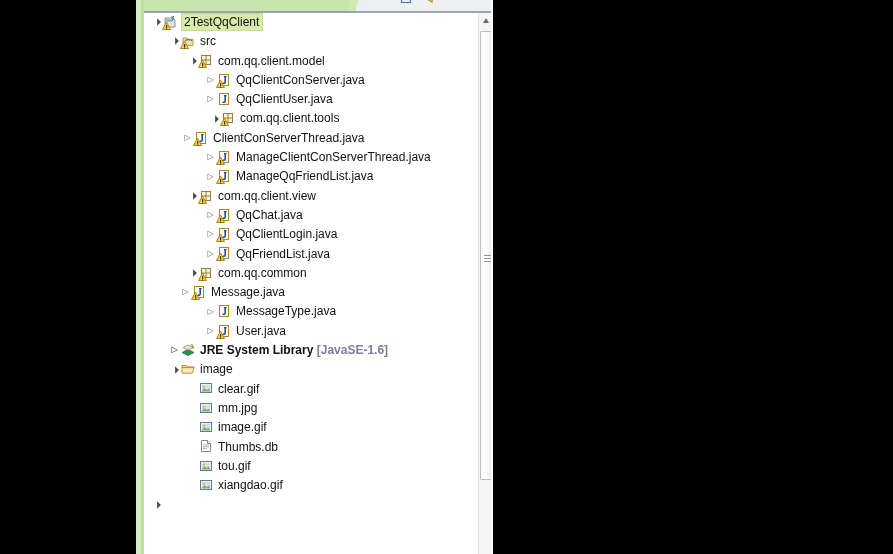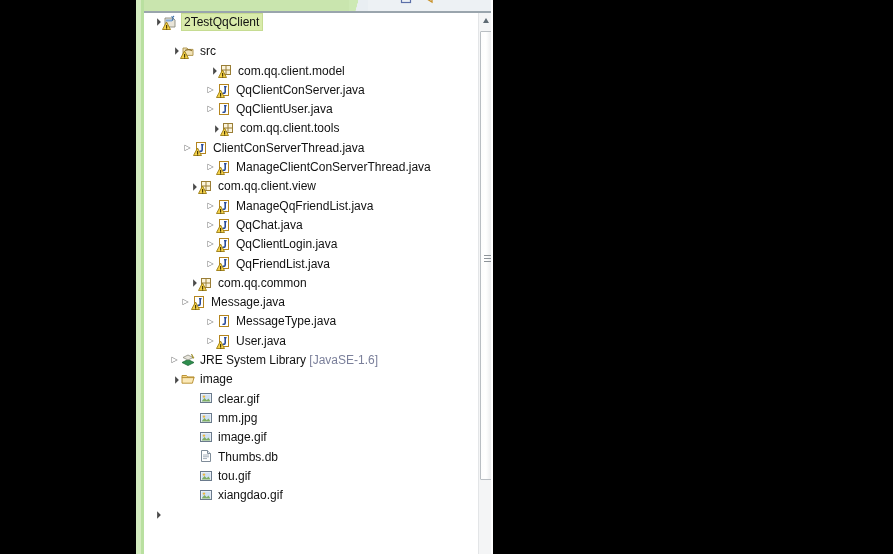--- a/index.html
+++ b/index.html
@@ -136,28 +136,28 @@
     <div id="tree">
         <div class="row sel" style="padding-left: 7px;"><span class="arrow open"></span><span class="ico"><svg width="16" height="16" viewBox="0 0 16 16">
               <path d="M3 4 h8 l2 2 v7 h-10 z" fill="#e8e4d8" stroke="#8b8a7d" stroke-width="0.9"></path>
               <path d="M4 5.5 h6 v2 h-6 z" fill="#7fa8d8"></path>
               <path d="M9.5 2.5 c2 1 2 3 0.5 4" fill="none" stroke="#3a6ea5" stroke-width="1.2"></path>
               <path d="M11 1.5 l1.5 1 l-1.5 1 z" fill="#3a6ea5"></path>
               <path d="M0.5 15.5 L4.5 8 L8.5 15.5 Z" fill="#f6d34a" stroke="#9a7b12" stroke-width="0.9"></path>
               <rect x="4" y="11" width="1.2" height="3" fill="#4a3a06"></rect>
               <rect x="4" y="14.4" width="1.2" height="1.1" fill="#4a3a06"></rect>
             </svg></span><span class="lbl">2TestQqClient</span></div>
-        <div class="row" style="padding-left: 25px; margin-top: 10px;"><span class="arrow open"></span><span class="ico"><svg width="16" height="16" viewBox="0 0 16 16">
+        <div class="row" style="padding-left: 25px;"><span class="arrow open"></span><span class="ico"><svg width="16" height="16" viewBox="0 0 16 16">
               <path d="M3 5 h4 l1.2 1.4 h4.8 v6 h-10 z" fill="#f2e3b8" stroke="#a98f43" stroke-width="0.9"></path>
               <path d="M5 7.5 c2.5 -1.2 5 -1.2 7 0.4" fill="none" stroke="#8a6f2a" stroke-width="1.1"></path>
               <path d="M0.5 15.5 L4.5 8 L8.5 15.5 Z" fill="#f6d34a" stroke="#9a7b12" stroke-width="0.9"></path>
               <rect x="4" y="11" width="1.2" height="3" fill="#4a3a06"></rect>
               <rect x="4" y="14.4" width="1.2" height="1.1" fill="#4a3a06"></rect>
             </svg></span><span class="lbl">src</span></div>
-        <div class="row" style="padding-left: 43px; margin-left: 20px;"><span class="arrow open"></span><span class="ico"><svg width="16" height="16" viewBox="0 0 16 16">
+        <div class="row" style="padding-left: 43px;"><span class="arrow open"></span><span class="ico"><svg width="16" height="16" viewBox="0 0 16 16">
               <rect x="3.5" y="3.5" width="9" height="9" fill="#fbf4dc" stroke="#9a7e37" stroke-width="1"></rect>
               <path d="M3.5 8 h9 M8 3.5 v9" stroke="#9a7e37" stroke-width="1"></path>
               <path d="M0.5 15.5 L4.5 8 L8.5 15.5 Z" fill="#f6d34a" stroke="#9a7b12" stroke-width="0.9"></path>
               <rect x="4" y="11" width="1.2" height="3" fill="#4a3a06"></rect>
               <rect x="4" y="14.4" width="1.2" height="1.1" fill="#4a3a06"></rect>
             </svg></span><span class="lbl">com.qq.client.model</span></div>
         <div class="row" style="padding-left: 61px;"><span class="arrow closed"></span><span class="ico"><svg width="16" height="16" viewBox="0 0 16 16">
               <rect x="3.5" y="2.5" width="9" height="11" fill="#ffffff" stroke="#b4851f" stroke-width="1"></rect>
               <path d="M9.2 4.5 v5.2 c0 1.6 -1.5 2 -2.6 1.2" fill="none" stroke="#2a4c9b" stroke-width="1.6"></path>
               <rect x="8" y="4" width="2.6" height="1.3" fill="#2a4c9b"></rect>
@@ -186,35 +186,35 @@
               <rect x="4" y="14.4" width="1.2" height="1.1" fill="#4a3a06"></rect>
             </svg></span><span class="lbl">ClientConServerThread.java</span></div>
         <div class="row" style="padding-left: 61px;"><span class="arrow closed"></span><span class="ico"><svg width="16" height="16" viewBox="0 0 16 16">
               <rect x="3.5" y="2.5" width="9" height="11" fill="#ffffff" stroke="#b4851f" stroke-width="1"></rect>
               <path d="M9.2 4.5 v5.2 c0 1.6 -1.5 2 -2.6 1.2" fill="none" stroke="#2a4c9b" stroke-width="1.6"></path>
               <rect x="8" y="4" width="2.6" height="1.3" fill="#2a4c9b"></rect>
               <path d="M0.5 15.5 L4.5 8 L8.5 15.5 Z" fill="#f6d34a" stroke="#9a7b12" stroke-width="0.9"></path>
               <rect x="4" y="11" width="1.2" height="3" fill="#4a3a06"></rect>
               <rect x="4" y="14.4" width="1.2" height="1.1" fill="#4a3a06"></rect>
             </svg></span><span class="lbl">ManageClientConServerThread.java</span></div>
+        <div class="row" style="padding-left: 61px;"><span class="arrow closed"></span><span class="ico"><svg width="16" height="16" viewBox="0 0 16 16">
+              <rect x="3.5" y="2.5" width="9" height="11" fill="#ffffff" stroke="#b4851f" stroke-width="1"></rect>
+              <path d="M9.2 4.5 v5.2 c0 1.6 -1.5 2 -2.6 1.2" fill="none" stroke="#2a4c9b" stroke-width="1.6"></path>
+              <rect x="8" y="4" width="2.6" height="1.3" fill="#2a4c9b"></rect>
+              <path d="M0.5 15.5 L4.5 8 L8.5 15.5 Z" fill="#f6d34a" stroke="#9a7b12" stroke-width="0.9"></path>
+              <rect x="4" y="11" width="1.2" height="3" fill="#4a3a06"></rect>
+              <rect x="4" y="14.4" width="1.2" height="1.1" fill="#4a3a06"></rect>
+            </svg></span><span class="lbl">ManageQqFriendList.java</span></div>
         <div class="row" style="padding-left: 43px;"><span class="arrow open"></span><span class="ico"><svg width="16" height="16" viewBox="0 0 16 16">
               <rect x="3.5" y="3.5" width="9" height="9" fill="#fbf4dc" stroke="#9a7e37" stroke-width="1"></rect>
               <path d="M3.5 8 h9 M8 3.5 v9" stroke="#9a7e37" stroke-width="1"></path>
               <path d="M0.5 15.5 L4.5 8 L8.5 15.5 Z" fill="#f6d34a" stroke="#9a7b12" stroke-width="0.9"></path>
               <rect x="4" y="11" width="1.2" height="3" fill="#4a3a06"></rect>
               <rect x="4" y="14.4" width="1.2" height="1.1" fill="#4a3a06"></rect>
             </svg></span><span class="lbl">com.qq.client.view</span></div>
-        <div class="row" style="padding-left: 61px;"><span class="arrow closed"></span><span class="ico"><svg width="16" height="16" viewBox="0 0 16 16">
-              <rect x="3.5" y="2.5" width="9" height="11" fill="#ffffff" stroke="#b4851f" stroke-width="1"></rect>
-              <path d="M9.2 4.5 v5.2 c0 1.6 -1.5 2 -2.6 1.2" fill="none" stroke="#2a4c9b" stroke-width="1.6"></path>
-              <rect x="8" y="4" width="2.6" height="1.3" fill="#2a4c9b"></rect>
-              <path d="M0.5 15.5 L4.5 8 L8.5 15.5 Z" fill="#f6d34a" stroke="#9a7b12" stroke-width="0.9"></path>
-              <rect x="4" y="11" width="1.2" height="3" fill="#4a3a06"></rect>
-              <rect x="4" y="14.4" width="1.2" height="1.1" fill="#4a3a06"></rect>
-            </svg></span><span class="lbl">ManageQqFriendList.java</span></div>
         <div class="row" style="padding-left: 61px;"><span class="arrow closed"></span><span class="ico"><svg width="16" height="16" viewBox="0 0 16 16">
               <rect x="3.5" y="2.5" width="9" height="11" fill="#ffffff" stroke="#b4851f" stroke-width="1"></rect>
               <path d="M9.2 4.5 v5.2 c0 1.6 -1.5 2 -2.6 1.2" fill="none" stroke="#2a4c9b" stroke-width="1.6"></path>
               <rect x="8" y="4" width="2.6" height="1.3" fill="#2a4c9b"></rect>
               <path d="M0.5 15.5 L4.5 8 L8.5 15.5 Z" fill="#f6d34a" stroke="#9a7b12" stroke-width="0.9"></path>
               <rect x="4" y="11" width="1.2" height="3" fill="#4a3a06"></rect>
               <rect x="4" y="14.4" width="1.2" height="1.1" fill="#4a3a06"></rect>
             </svg></span><span class="lbl">QqChat.java</span></div>
         <div class="row" style="padding-left: 61px;"><span class="arrow closed"></span><span class="ico"><svg width="16" height="16" viewBox="0 0 16 16">
               <rect x="3.5" y="2.5" width="9" height="11" fill="#ffffff" stroke="#b4851f" stroke-width="1"></rect>
@@ -253,21 +253,21 @@
               <rect x="8" y="4" width="2.6" height="1.3" fill="#2a4c9b"></rect>
             </svg></span><span class="lbl">MessageType.java</span></div>
         <div class="row" style="padding-left: 61px;"><span class="arrow closed"></span><span class="ico"><svg width="16" height="16" viewBox="0 0 16 16">
               <rect x="3.5" y="2.5" width="9" height="11" fill="#ffffff" stroke="#b4851f" stroke-width="1"></rect>
               <path d="M9.2 4.5 v5.2 c0 1.6 -1.5 2 -2.6 1.2" fill="none" stroke="#2a4c9b" stroke-width="1.6"></path>
               <rect x="8" y="4" width="2.6" height="1.3" fill="#2a4c9b"></rect>
               <path d="M0.5 15.5 L4.5 8 L8.5 15.5 Z" fill="#f6d34a" stroke="#9a7b12" stroke-width="0.9"></path>
               <rect x="4" y="11" width="1.2" height="3" fill="#4a3a06"></rect>
               <rect x="4" y="14.4" width="1.2" height="1.1" fill="#4a3a06"></rect>
             </svg></span><span class="lbl">User.java</span></div>
-        <div class="row" style="padding-left: 25px;"><span class="arrow closed"></span><span class="ico"><svg width="16" height="16" viewBox="0 0 16 16">
+        <div class="row" style="padding-left: 25px; font-weight: bold;"><span class="arrow closed"></span><span class="ico"><svg width="16" height="16" viewBox="0 0 16 16">
               <path d="M2 10.5 l6 -3 l6 3 l-6 3 z" fill="#2f8f4e" stroke="#1e6a38" stroke-width="0.8"></path>
               <path d="M8 3 l5 2.5 l-5 2.5 l-5 -2.5 z" fill="#e9e6dd" stroke="#8a8a7d" stroke-width="0.8"></path>
               <path d="M11.5 2 l2.5 4 l-1.2 0.2 z" fill="#d8c23a" stroke="#8a7a15" stroke-width="0.6"></path>
             </svg></span><span class="lbl">JRE System Library</span><span class="dim"> [JavaSE-1.6]</span></div>
         <div class="row" style="padding-left: 25px;"><span class="arrow open"></span><span class="ico"><svg width="16" height="16" viewBox="0 0 16 16">
               <path d="M2 4.5 h4.5 l1.2 1.4 h6.3 v1.2 h-12 z" fill="#f6d98a" stroke="#b58b2a" stroke-width="0.9"></path>
               <path d="M2 6.6 h12 l-1.6 5.6 h-10.4 z" fill="#fbe9b8" stroke="#b58b2a" stroke-width="0.9"></path>
             </svg></span><span class="lbl">image</span></div>
         <div class="row" style="padding-left: 43px;"><span class="arrow none"></span><span class="ico"><svg width="16" height="16" viewBox="0 0 16 16">
               <rect x="2.5" y="3.5" width="11" height="9" fill="#ffffff" stroke="#6a7a8c" stroke-width="1"></rect>

